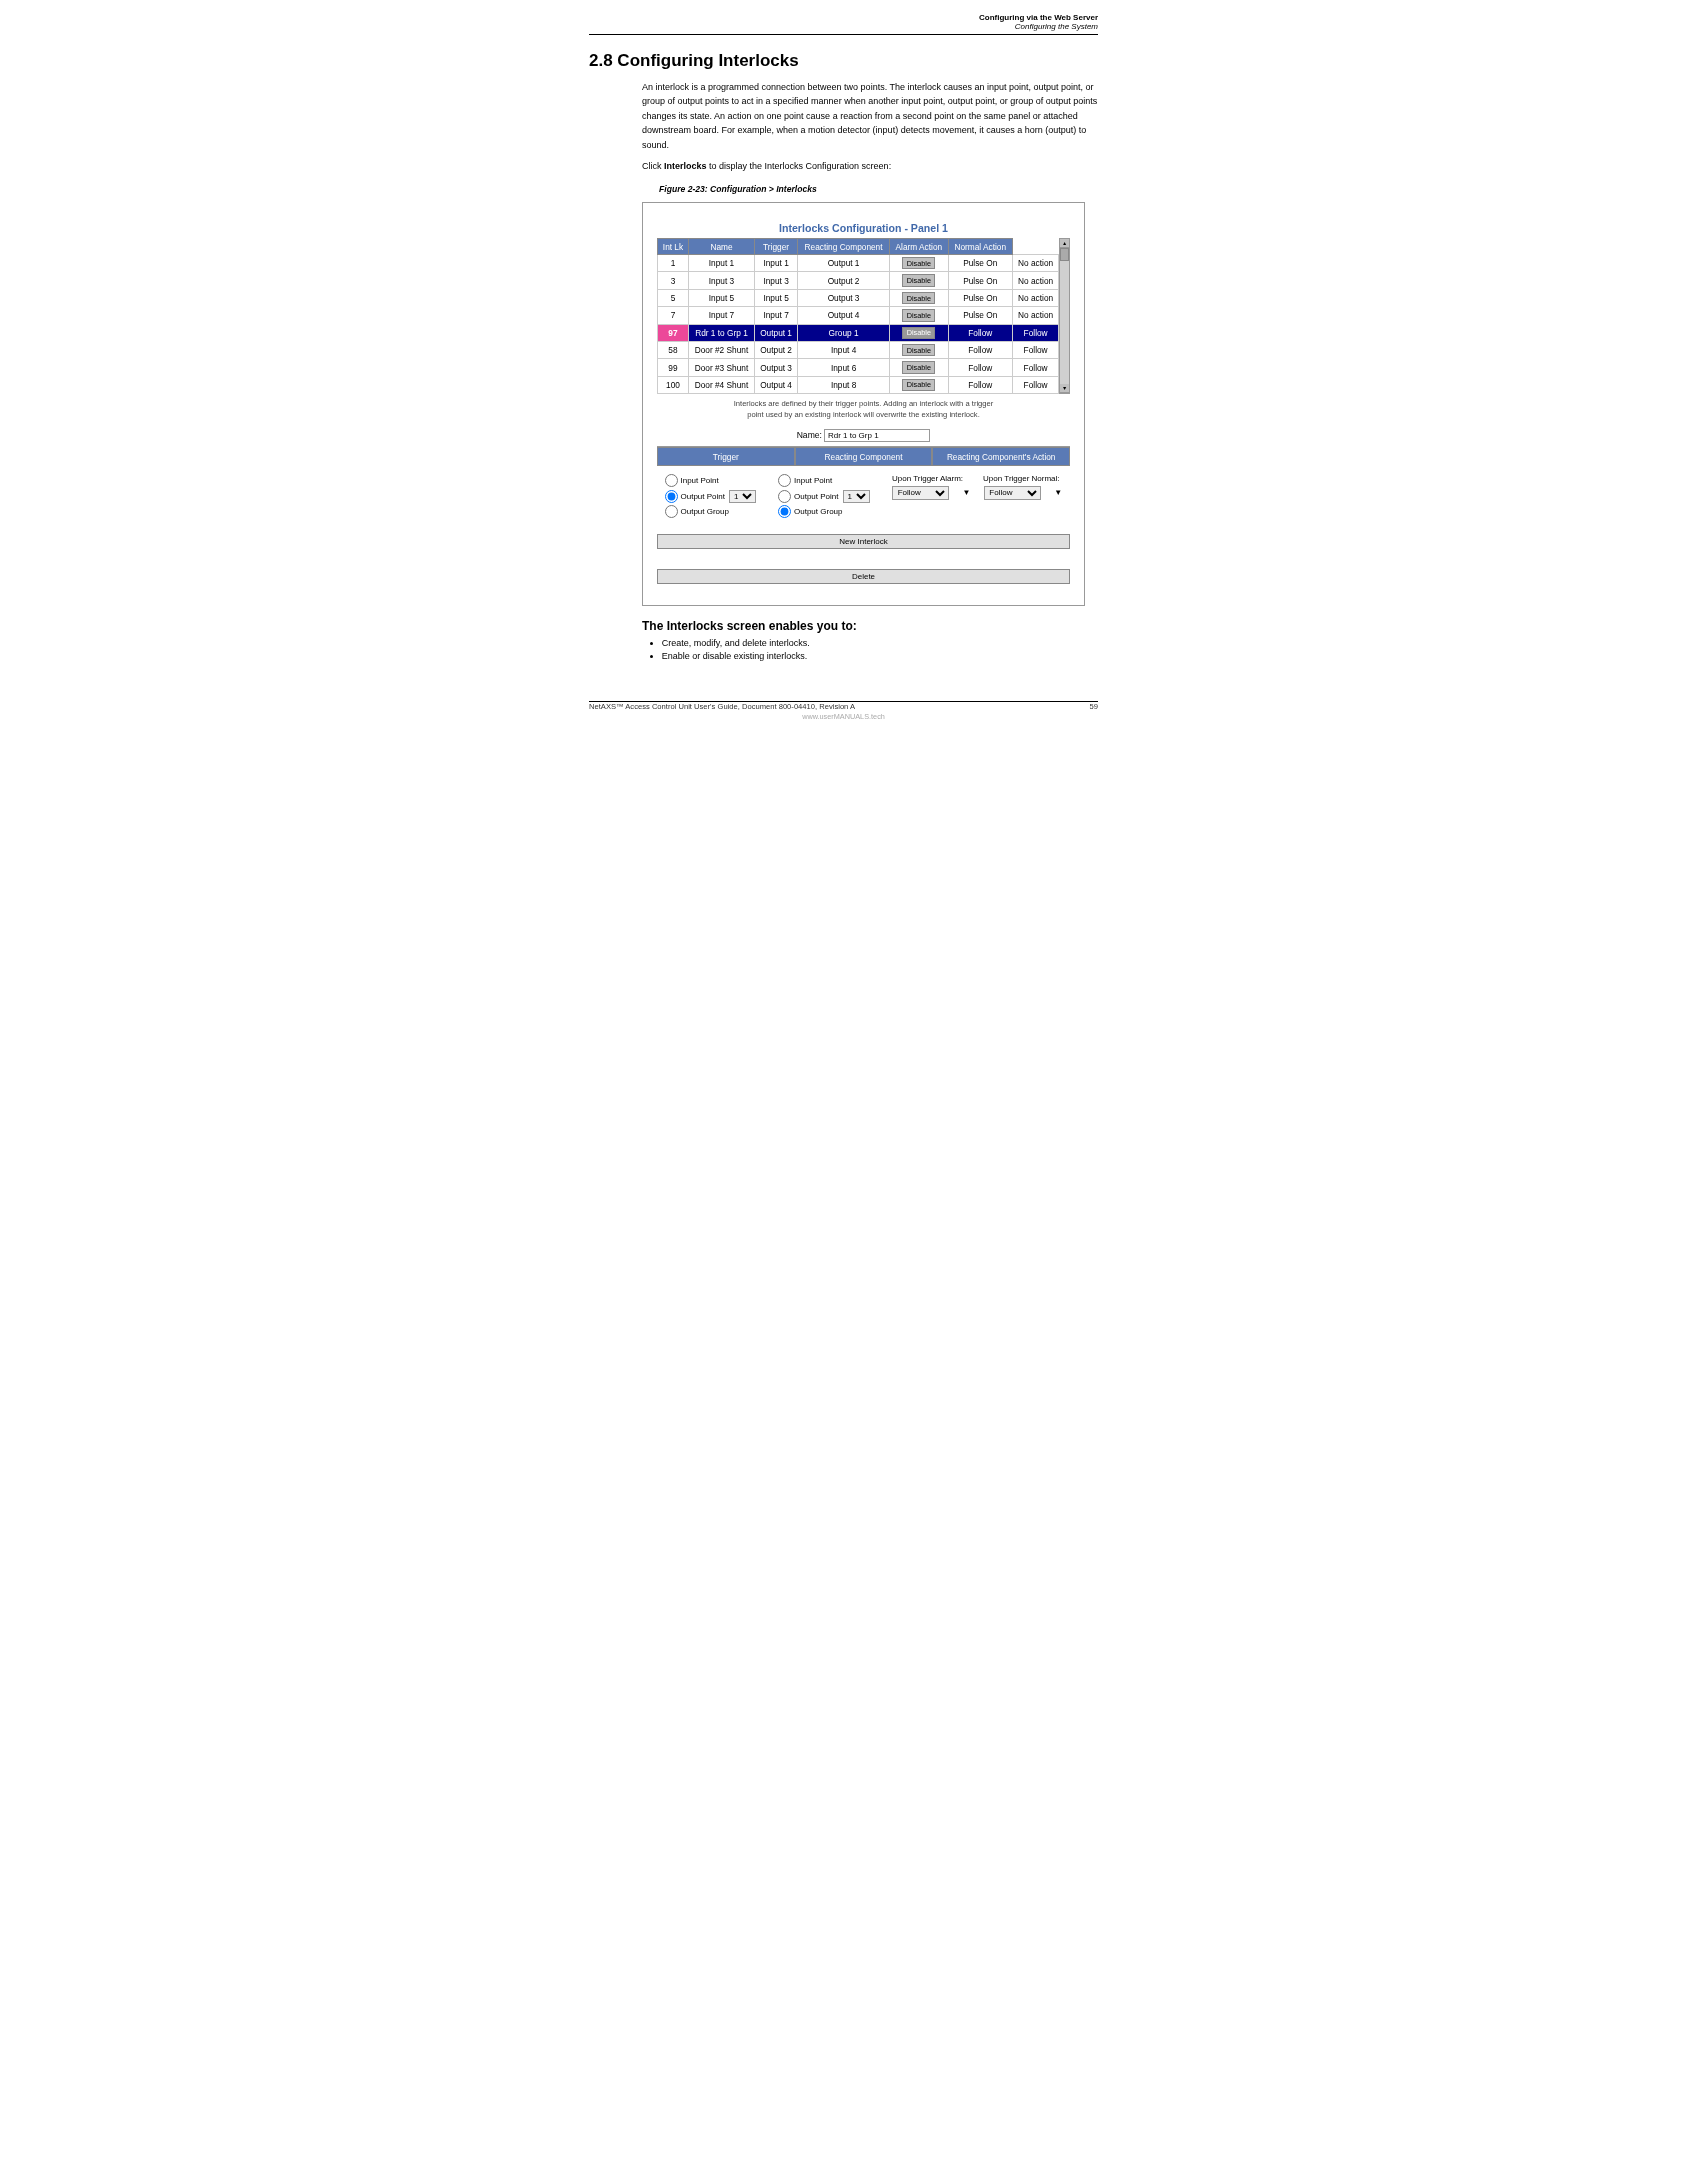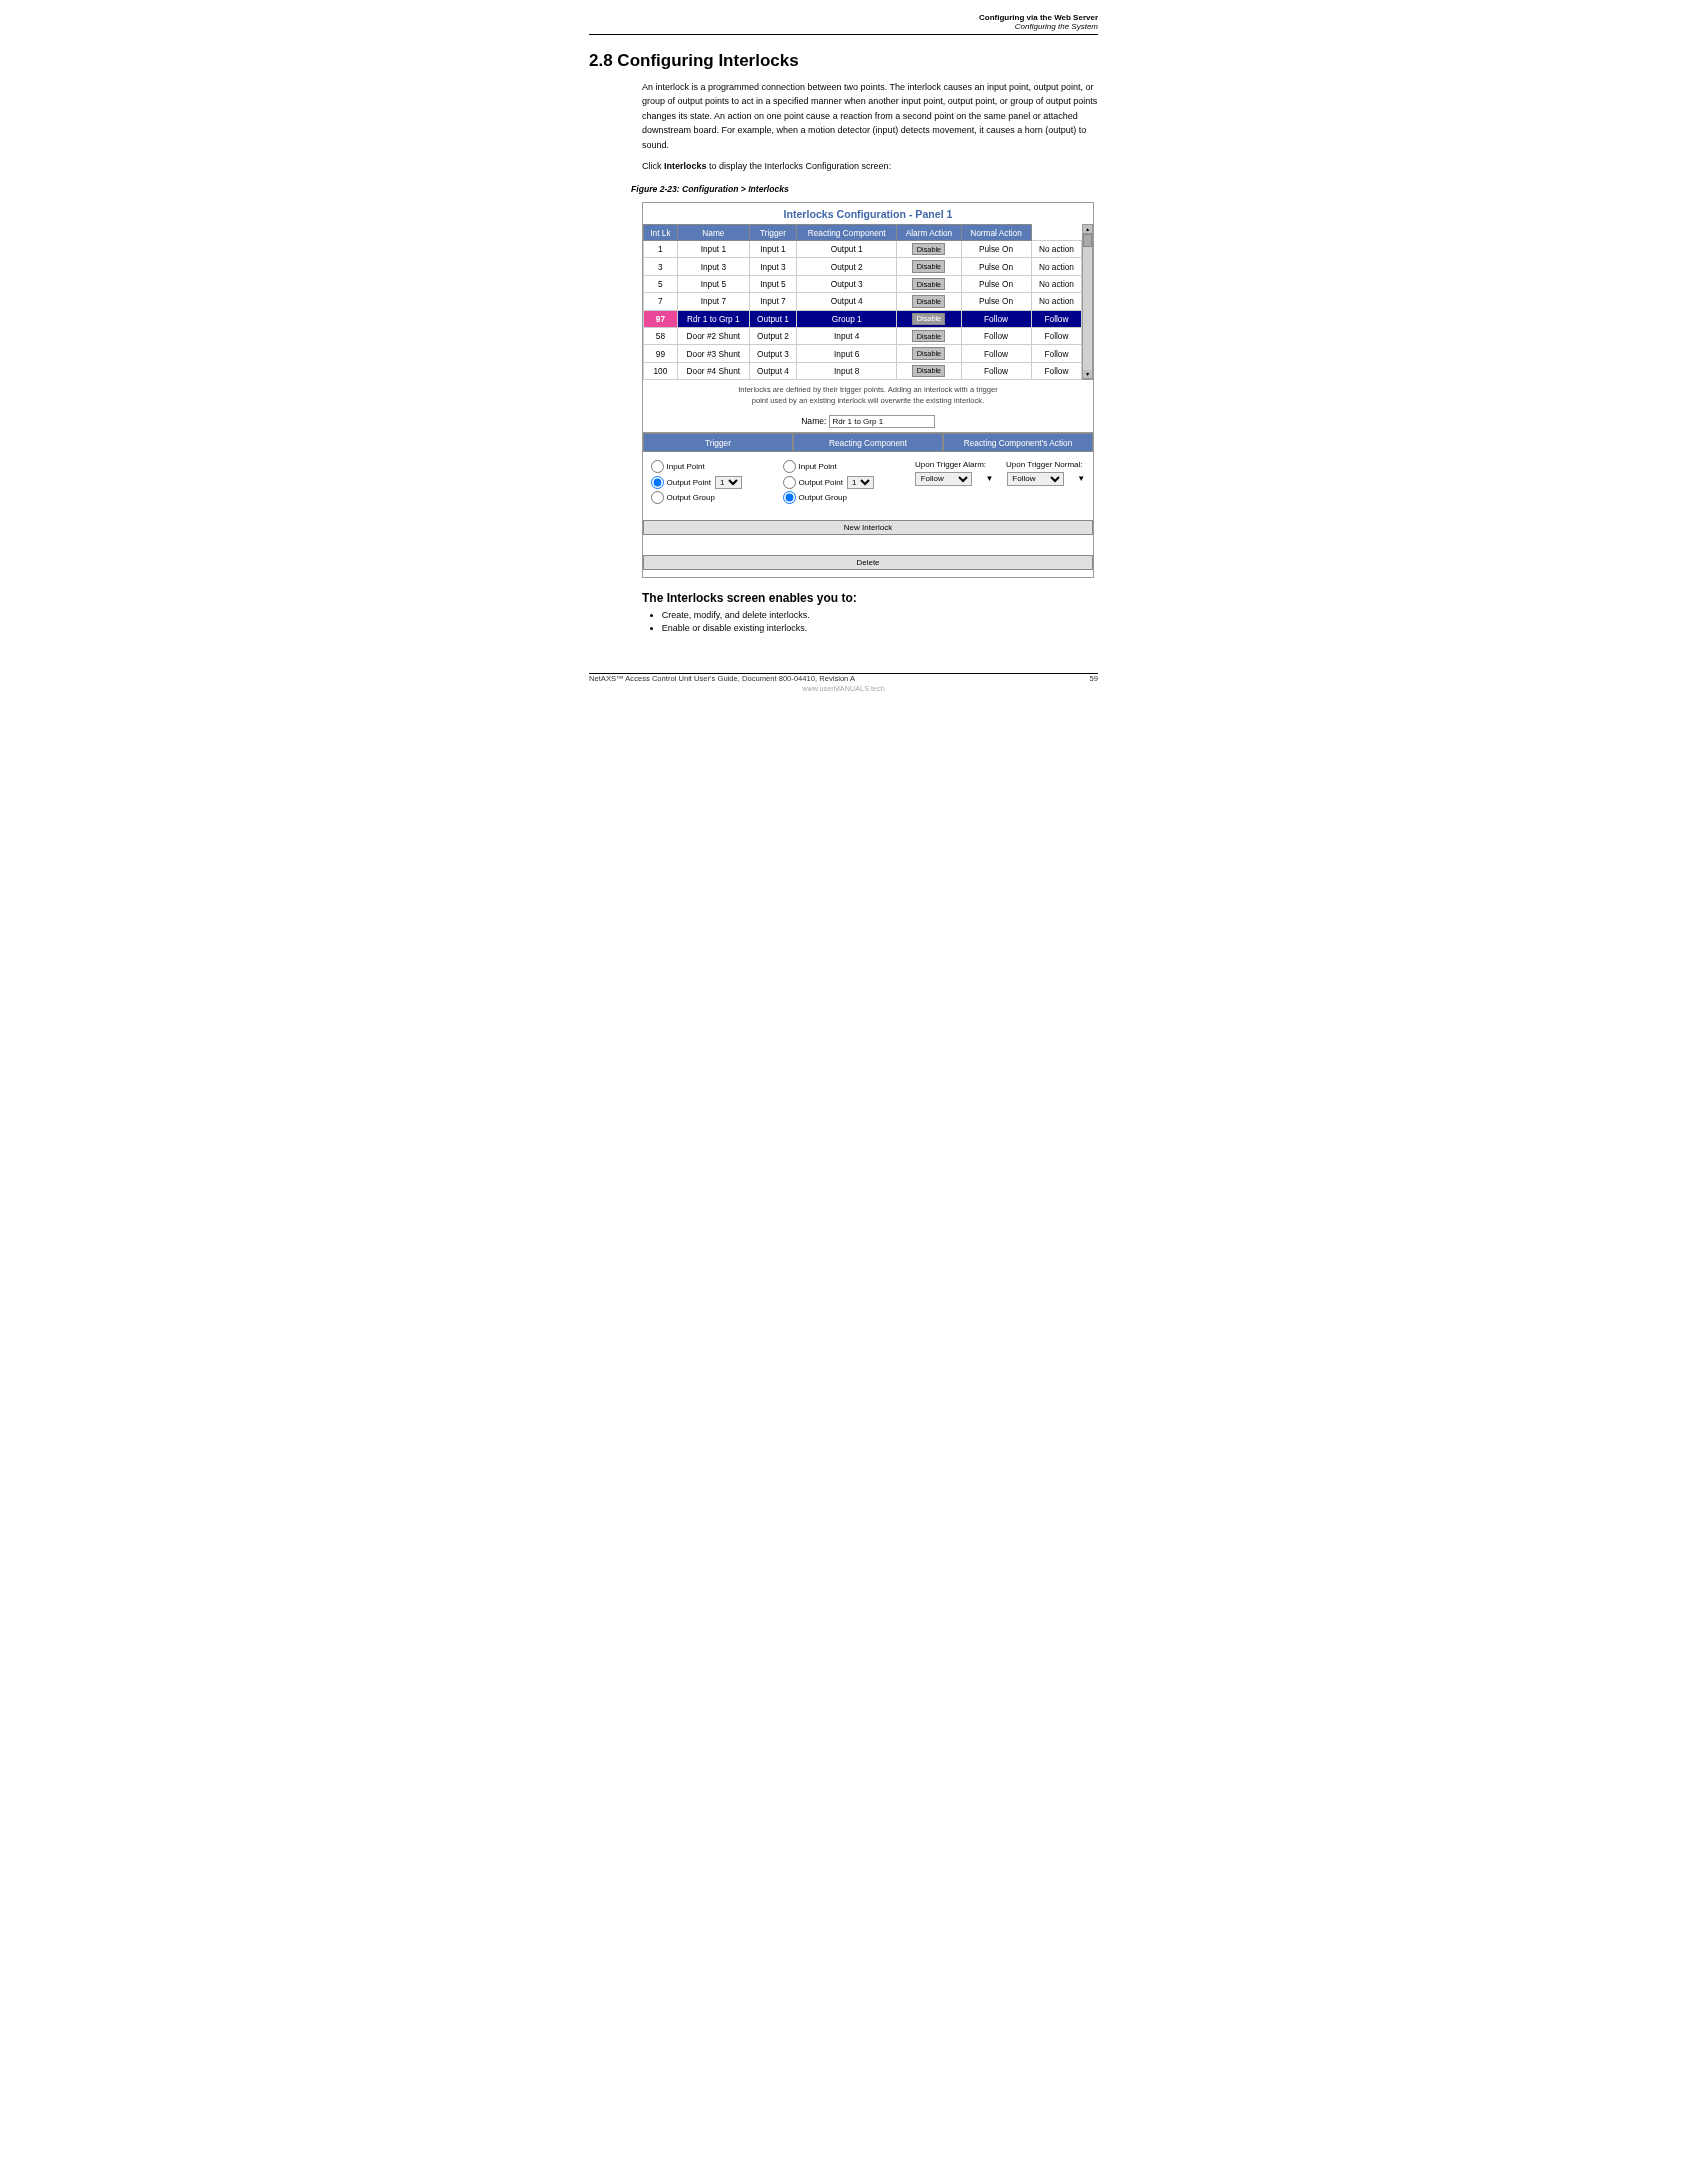--- a/index.html
+++ b/index.html
@@ -43,30 +43,30 @@
       line-height: 1.6;
       margin-left: 53px;
       margin-bottom: 10.6px;
     }
 
     
     .figure-caption {
       font-size: 8.6px;
       font-style: italic;
       font-weight: bold;
-      margin-left: 42px;
+      margin-left: 70px;
       margin-bottom: 8px;
     }
 
     
     .config-panel {
       margin-left: 53px;
-      margin-right: 4px;
+      margin-right: 13px;
       border: 0.7px solid #999;
-      padding: 0;
+      padding: 14px;
       margin-bottom: 6.6px;
     }
 
     .config-title {
       text-align: center;
       font-size: 10.6px;
       font-weight: bold;
       color: #4169aa;
       padding: 5.3px 0 4px 0;
       background: #fff;

